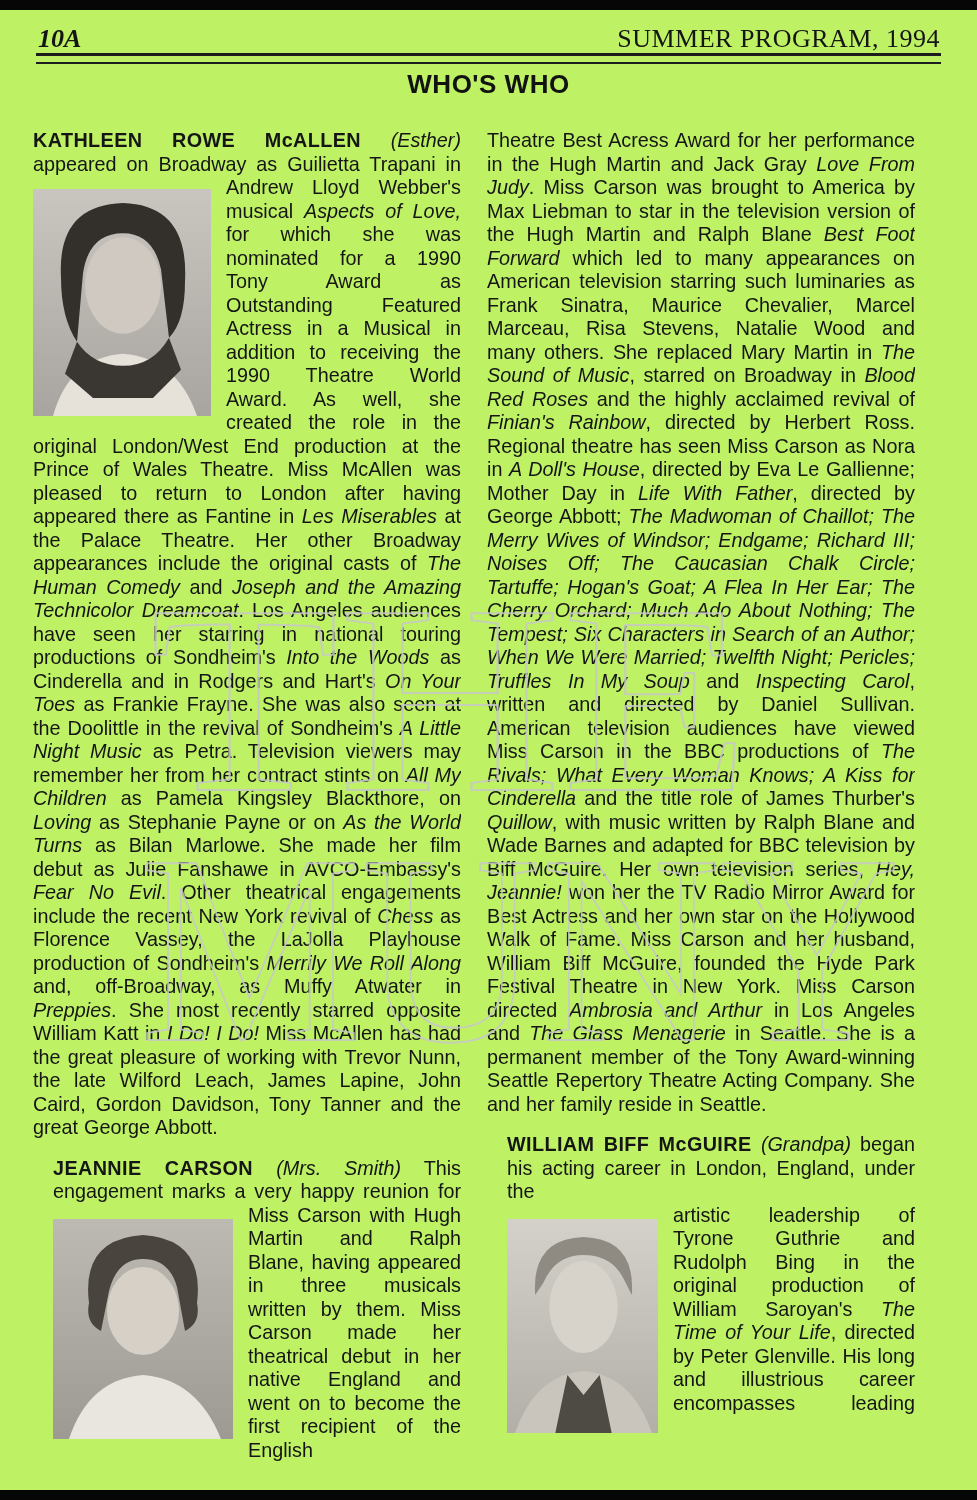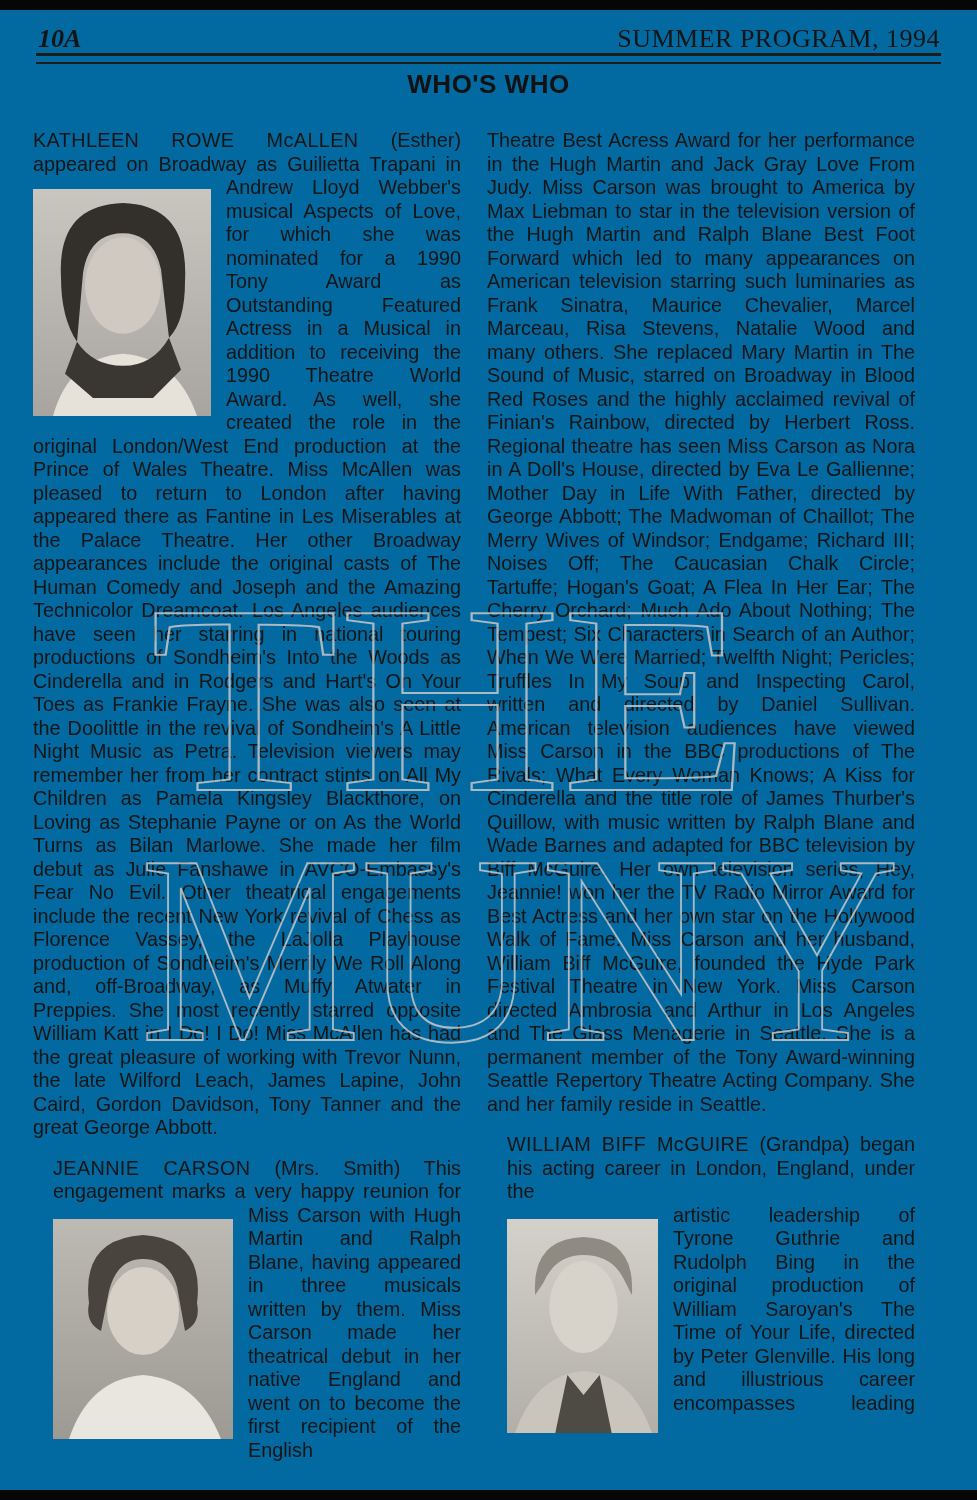--- a/index.html
+++ b/index.html
@@ -1,19 +1,19 @@
 <!DOCTYPE html>
 <html><head>
 <meta charset="utf-8">
 <style>
   * { margin:0; padding:0; box-sizing:border-box; }
   html,body { background:#e9e9e7; }
   .page {
     position:relative; width:977px; height:1500px; margin:0 auto;
-    background:#0369a1; color:#151515; overflow:hidden;
+    background:#bef264; color:#151515; overflow:hidden;
     font-family:"Liberation Sans", sans-serif;
   }
   .scan-bar { position:absolute; left:0; width:977px; background:#060606; z-index:5; }
   .scan-bar.top { top:0; height:10px; }
   .scan-bar.bottom { top:1490px; height:10px; }
 
   .hdr { position:absolute; top:24px; left:38px; right:37px; height:30px;
          font-family:"Liberation Serif", serif; z-index:2; }
   .pagenum { position:absolute; left:0; top:0; font-size:26px; font-weight:bold; font-style:italic; }
   .hdr-right { position:absolute; right:0; top:0; font-size:26px; letter-spacing:.5px;margin-left:30px; }
@@ -22,22 +22,22 @@
   .page-title { position:absolute; top:69px; left:0; width:100%; text-align:center;
           font-size:26px; font-weight:bold; letter-spacing:.5px; color:#121212; z-index:2; }
 
   .col { position:absolute; top:129px; width:428px; height:1360px; overflow:hidden;
          text-align:justify; font-size:19.8px; line-height:23.5px; z-index:2;
          word-spacing:.5px; }
   .col-left  { left:33px; }
   .col-right { left:487px; }
   p { margin:0; }
   .jl { text-align-last:justify; }
-  .it { }
-  .bd { font-weight:400; letter-spacing:.4px;margin-top:32px; }
+  .it { font-style:italic; }
+  .bd { font-weight:700; letter-spacing:.4px;margin-top:32px; }
   .mt { margin-top:17px;padding-left:20px; }
 
   .photo { float:left; background:#b7b4ae; box-shadow:0 0 0 1px #d6d4cf inset; }
   .photo svg { display:block; width:100%; height:100%; }
   .p1 { width:178px; height:227px; margin:13px 15px 6px 0; }
   .p2 { width:180px; height:220px; margin:15px 15px 6px 0; }
   .p3 { width:151px; height:214px; margin:15px 15px 6px 0; }
 
   .watermark { position:absolute; left:0; top:0; width:977px; height:1104px;
                z-index:3; pointer-events:none; opacity:.85; }

